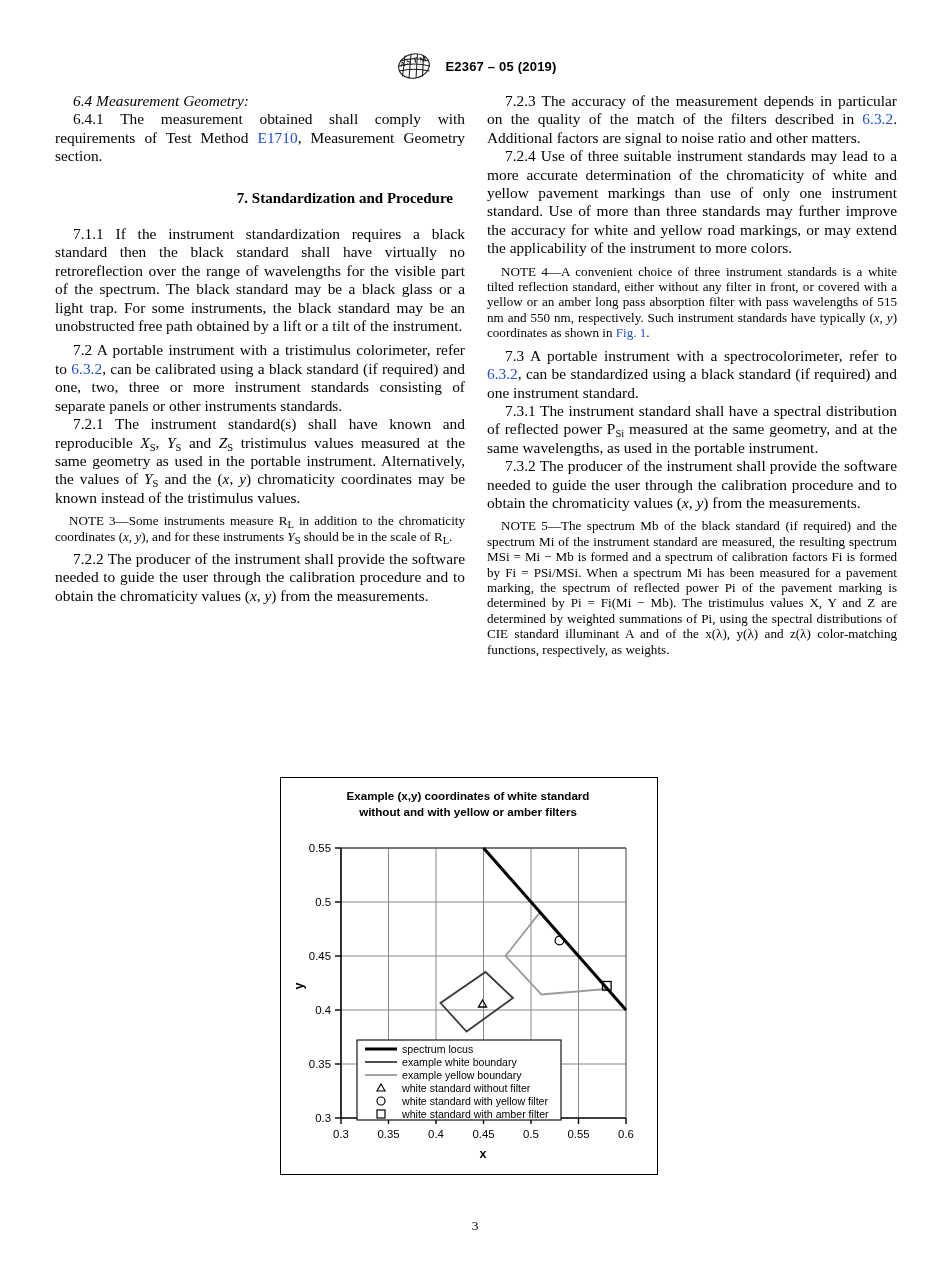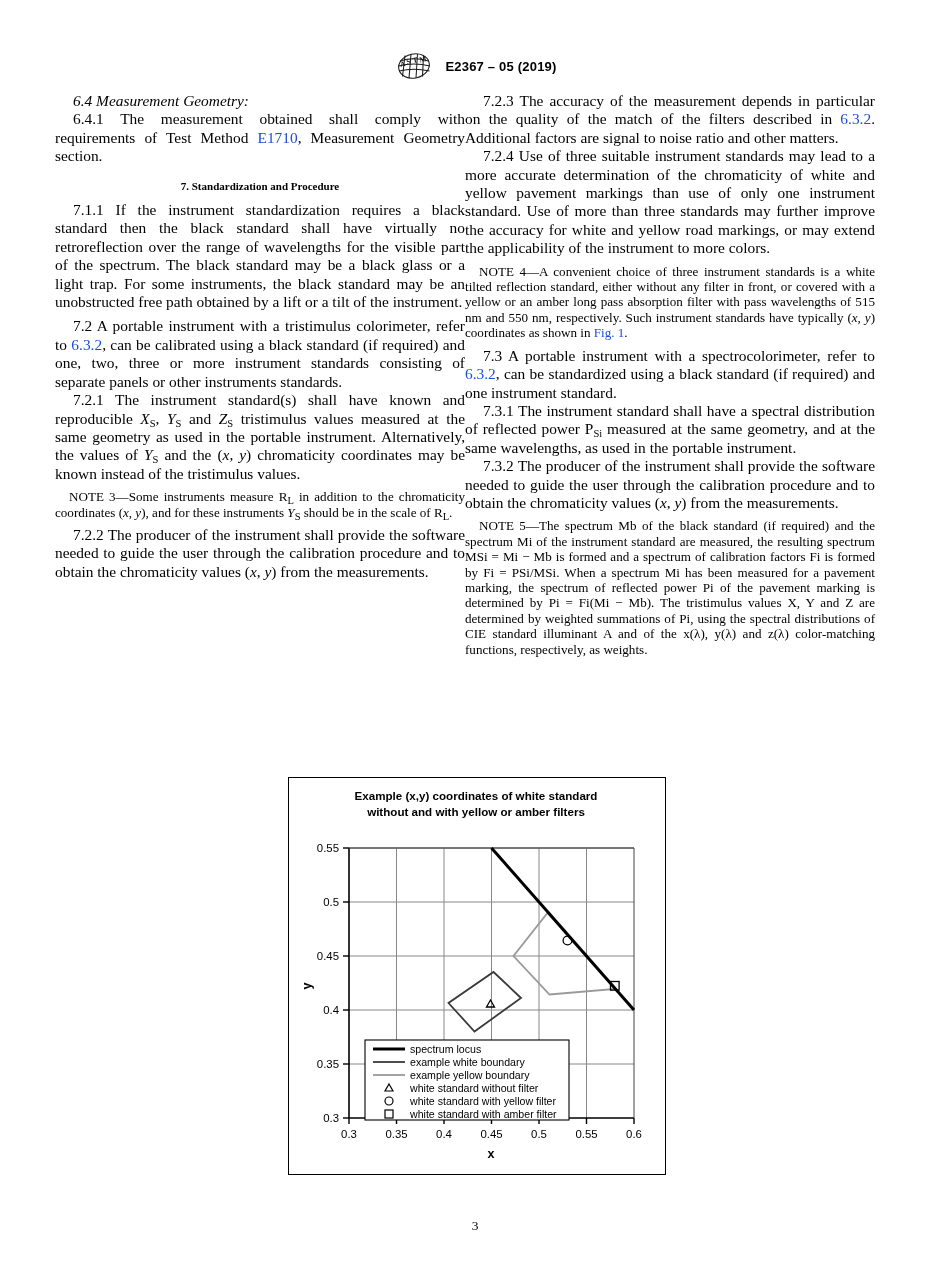--- a/index.html
+++ b/index.html
@@ -17,45 +17,45 @@
   }
   .astm-logo{width:42px;height:30px;display:block;}
   .header-title{
     font-family:"Liberation Sans", sans-serif;
     font-weight:bold;font-size:13px;letter-spacing:.2px;
   }
 
   
   .columns{
     position:absolute;left:55px;top:92px;width:845px;
-    display:flex;
+    display:flex;gap:22px;
   }
   .col{width:410px;}
 
   p{margin:0;font-size:15.4px;line-height:18.4px;text-align:justify;
     text-justify:inter-word;hyphens:none;}
   p.ind{text-indent:18px;}
   .gap{height:11px;}
   .gap-sm{height:6px;}
   .sec-head{
-    font-weight:bold;font-size:11px;line-height:18.4px;margin:0;
-    text-align:center;
+    font-weight:bold;font-size:15px;line-height:18.4px;margin:12px;
+    text-align:right;
   }
   .ital{font-style:italic;}
   .ref{color:#1d4ed8;}
   sub{font-size:10.5px;vertical-align:-.28em;line-height:0;}
   .note{
     font-size:13.1px;line-height:15.4px;text-align:justify;margin:0;
   }
   .note .nlabel{font-variant:small-caps;}
   .note-ind{text-indent:14px;}
 
   
   .figure-wrap{
-    position:absolute;left:288px;top:777px;width:380px;
+    position:absolute;left:280px;top:777px;width:380px;
   }
   .fig-box{
     width:378px;height:398px;border:1.6px solid #000;background:#fff;
     box-sizing:border-box;position:relative;
   }
   .fig-caption{
     position:absolute;left:-60px;top:404px;width:500px;text-align:center;
     font-family:"Liberation Sans", sans-serif;
     font-weight:bold;font-size:13.4px;
   }

